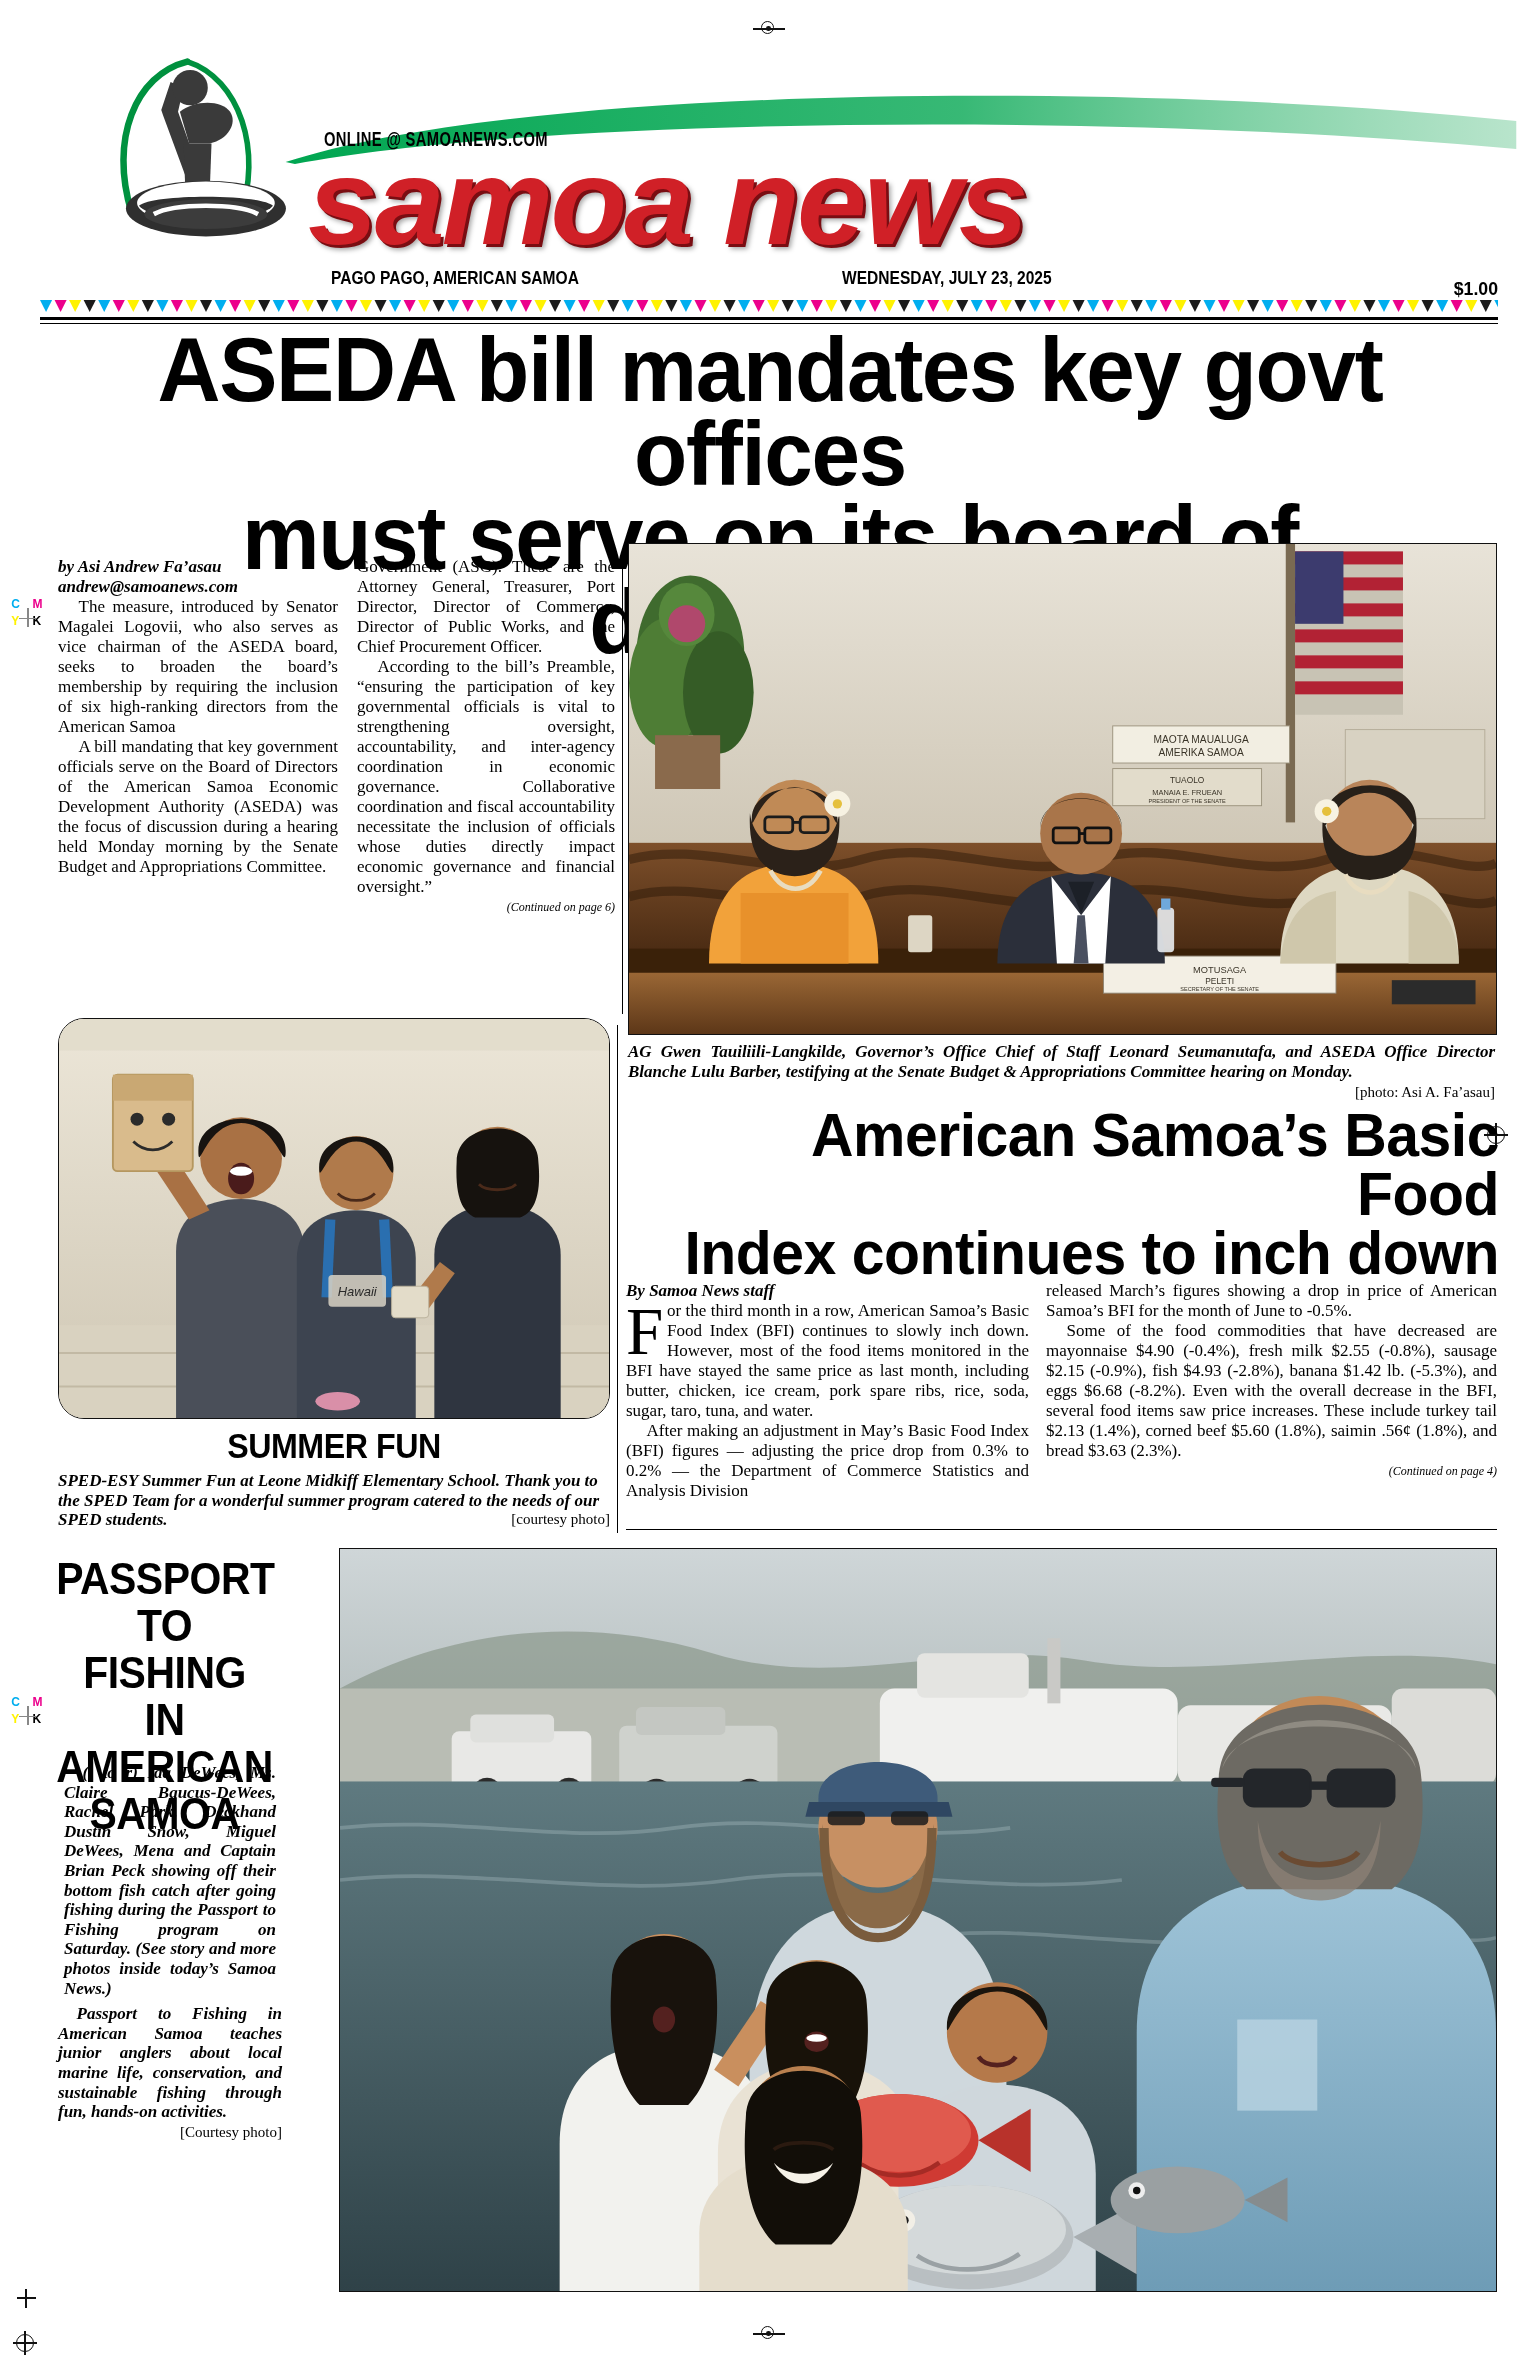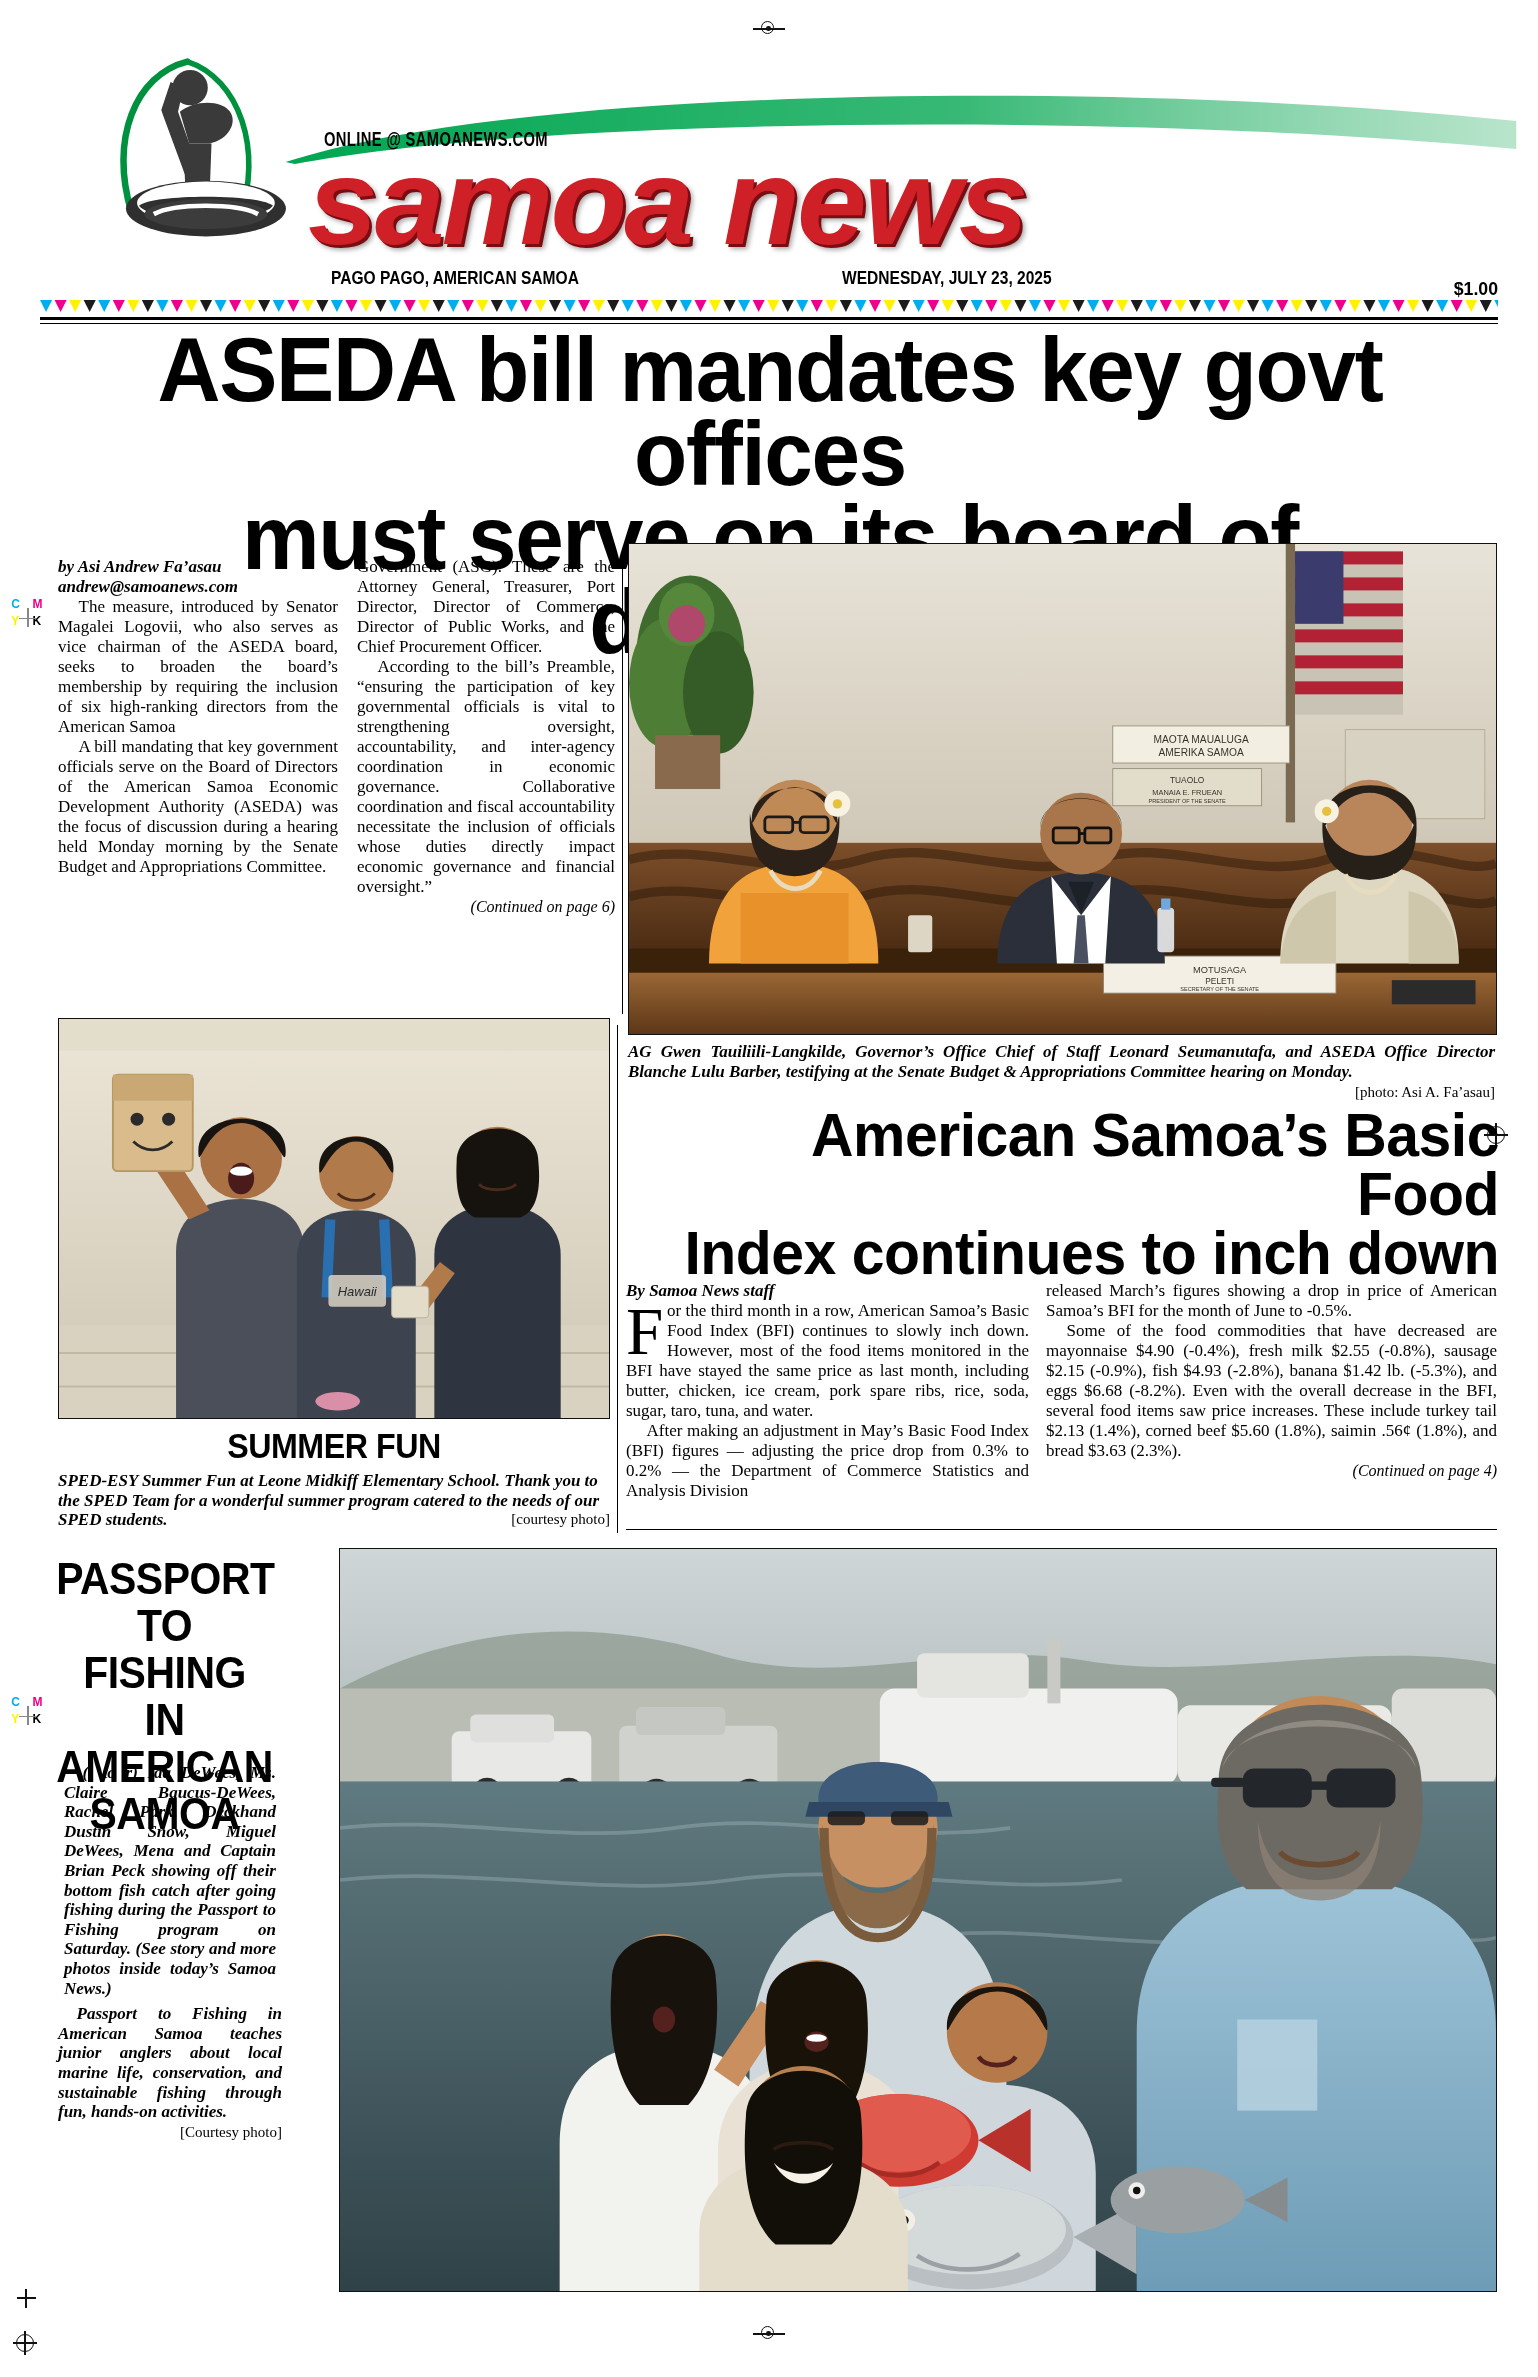--- a/index.html
+++ b/index.html
@@ -59,21 +59,21 @@
 
   
   .hl-main{position:absolute;left:43px;top:324px;width:1454px;
      font-family:"Liberation Sans",sans-serif;font-weight:bold;font-size:90px;line-height:84px;
      letter-spacing:-1.4px;text-align:center;transform:scaleX(0.97);transform-origin:center top;}
 
   
   .col{position:absolute;font-family:"Liberation Serif",serif;font-size:17px;line-height:20px;text-align:justify;}
   .col p{margin:0;text-indent:20.5px;}
   .byline{font-weight:bold;font-style:italic;font-size:17px;text-indent:0 !important;}
-  .contd{font-style:italic;font-size:16px;text-align:right;text-indent:0 !important;margin-top:1.9px;}
+  .contd{font-style:italic;font-size:12px;text-align:right;text-indent:0 !important;margin-top:1.9px;}
 
   .photo{position:absolute;border:1.9px solid #111;box-sizing:border-box;overflow:hidden;background:#c9c4bb;}
   .photo .ph-inner{position:absolute;left:0;top:0;width:100%;height:100%;}
 
   .caption{position:absolute;font-family:"Liberation Serif",serif;font-style:italic;font-weight:bold;
      font-size:17px;line-height:19.6px;text-align:justify;}
   .caption .credit{font-weight:normal;font-style:normal;font-size:15px;}
 
   .kicker{position:absolute;font-family:"Liberation Sans",sans-serif;font-weight:bold;text-align:center;}
 
@@ -420,21 +420,21 @@
     <div class="ring"></div>
       <div class="h"></div>
       <div class="v"></div>
   </div>
 
   <div class="hl-second">
     <div>American Samoa’s Basic Food</div>
     <div>Index continues to inch down</div>
   </div>
 
-  <div class="photo" style="left:58px;top:1018px;width:552px;height:401px;">
+  <div class="photo" style="left:58px;top:1018px;width:552px;height:401px;border-radius:26px;">
     <svg class="ph-inner" viewBox="0 0 592 430" preserveAspectRatio="none">
       <defs>
         <linearGradient id="clrm" x1="0" y1="0" x2="0" y2="1">
           <stop offset="0%" stop-color="#ece6d8"></stop>
             <stop offset="100%" stop-color="#cfc7b4"></stop>
         </linearGradient>
       </defs>
       <rect x="0" y="0" width="592" height="430" fill="url(#clrm)"></rect>
 
       <rect x="0" y="330" width="592" height="100" fill="#d9d2c0"></rect>

